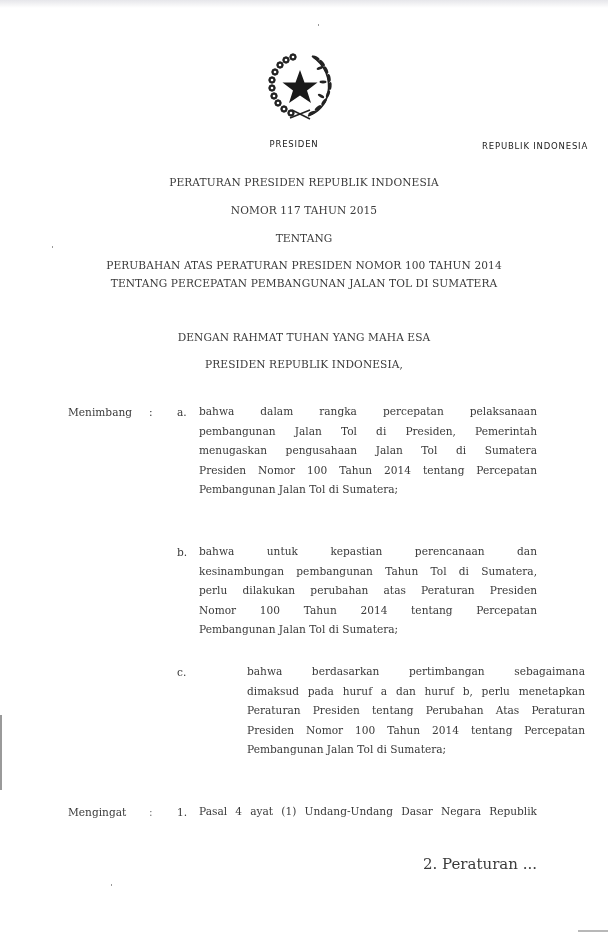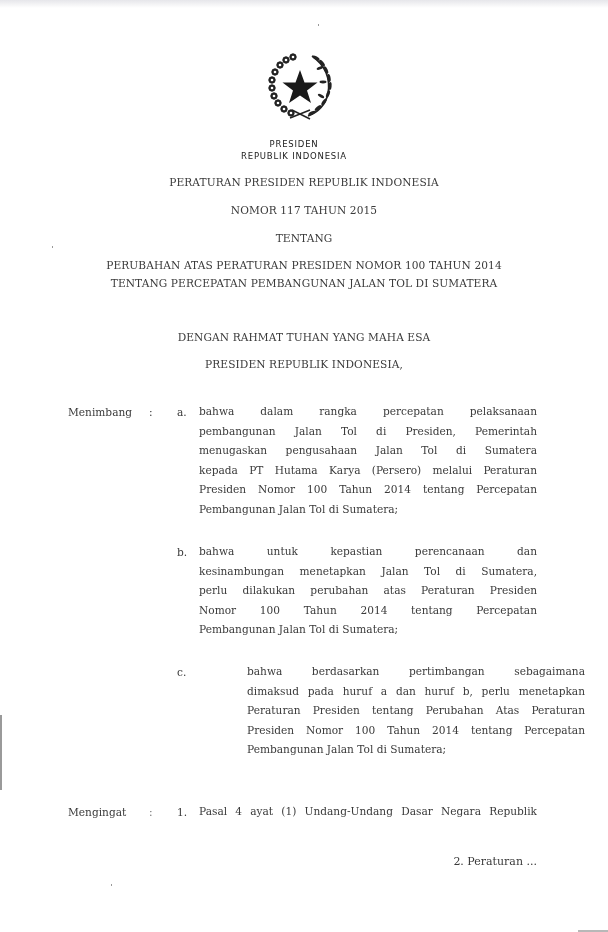--- a/index.html
+++ b/index.html
@@ -94,21 +94,21 @@
       white-space: nowrap;
       height: 19.6px;
     }
     .para .ln.last {
       text-align-last: left;
     }
     .continuation {
       position: absolute;
       right: 71px;
       top: 855px;
-      font-size: 11px;
+      font-size: 15px;
     }
     .speck {
       position: absolute;
       background: #999;
       width: 1px;
       height: 2px;
     }
   </style>
 </head>
 <body>
@@ -160,48 +160,47 @@
       <ellipse cx="61" cy="34" rx="3.5" ry="1.4" transform="rotate(0 61 34)"></ellipse>
       <ellipse cx="59" cy="48" rx="3.5" ry="1.4" transform="rotate(30 59 48)"></ellipse>
     </g>
 
     <path d="M28 70 L48 62 M30 62 L48 71" stroke="#222" stroke-width="1.6" fill="none"></path>
 
     <polygon points="38,22 42.5,34.5 55.5,34.5 45,42.5 49,55 38,47.5 27,55 31,42.5 20.5,34.5 33.5,34.5" fill="#1a1a1a"></polygon>
   </svg>
 </div>
 <div class="emblem-caption" style="top:139px;">PRESIDEN</div>
-<div class="emblem-caption" style="top:151px;">REPUBLIK INDONESIA</div>
+<div class="emblem-caption" style="top:141px;text-align:right;">REPUBLIK INDONESIA</div>
 
 <div class="center-line" style="top:176px;">PERATURAN PRESIDEN REPUBLIK INDONESIA</div>
 <div class="center-line" style="top:204px;">NOMOR 117 TAHUN 2015</div>
 <div class="center-line" style="top:232px;">TENTANG</div>
 <div class="center-line" style="top:259px;">PERUBAHAN ATAS PERATURAN PRESIDEN NOMOR 100 TAHUN 2014</div>
 <div class="center-line" style="top:277px;">TENTANG PERCEPATAN PEMBANGUNAN JALAN TOL DI SUMATERA</div>
 
 <div class="center-line" style="top:331px;">DENGAN RAHMAT TUHAN YANG MAHA ESA</div>
 <div class="center-line" style="top:358px;">PRESIDEN REPUBLIK INDONESIA,</div>
 
 <div class="label-col" style="top:406px;">Menimbang</div>
 <div class="colon" style="left:149px; top:406px;">:</div>
 
 <div class="item-marker" style="left:177px; top:406px;">a.</div>
 <div class="para" style="top:402px;">
   <span class="ln">bahwa dalam rangka percepatan pelaksanaan</span>
   <span class="ln">pembangunan Jalan Tol di Presiden, Pemerintah</span>
   <span class="ln">menugaskan pengusahaan Jalan Tol di Sumatera</span>
-  <span class="ln">kepada PT Hutama Karya (Persero) melalui Peraturan</span>
   <span class="ln">Presiden Nomor 100 Tahun 2014 tentang Percepatan</span>
   <span class="ln last">Pembangunan Jalan Tol di Sumatera;</span>
 </div>
 
 <div class="item-marker" style="left:177px; top:546px;">b.</div>
 <div class="para" style="top:542px;">
   <span class="ln">bahwa untuk kepastian perencanaan dan</span>
-  <span class="ln">kesinambungan menetapkan Jalan Tol di Sumatera,</span>
+  <span class="ln">kesinambungan pembangunan Tahun Tol di Sumatera,</span>
   <span class="ln">perlu dilakukan perubahan atas Peraturan Presiden</span>
   <span class="ln">Nomor 100 Tahun 2014 tentang Percepatan</span>
   <span class="ln last">Pembangunan Jalan Tol di Sumatera;</span>
 </div>
 
 <div class="item-marker" style="left:177px; top:666px;">c.</div>
 <div class="para" style="top:662px;margin-left:48px;">
   <span class="ln">bahwa berdasarkan pertimbangan sebagaimana</span>
   <span class="ln">dimaksud pada huruf a dan huruf b, perlu menetapkan</span>
   <span class="ln">Peraturan Presiden tentang Perubahan Atas Peraturan</span>

